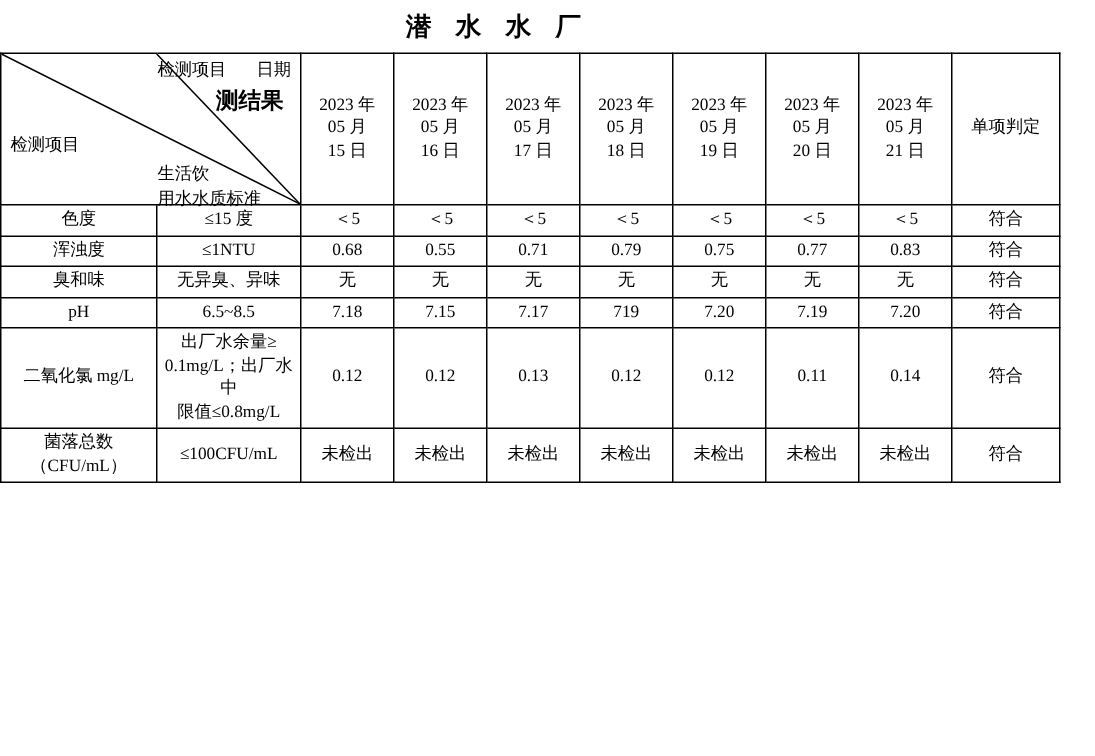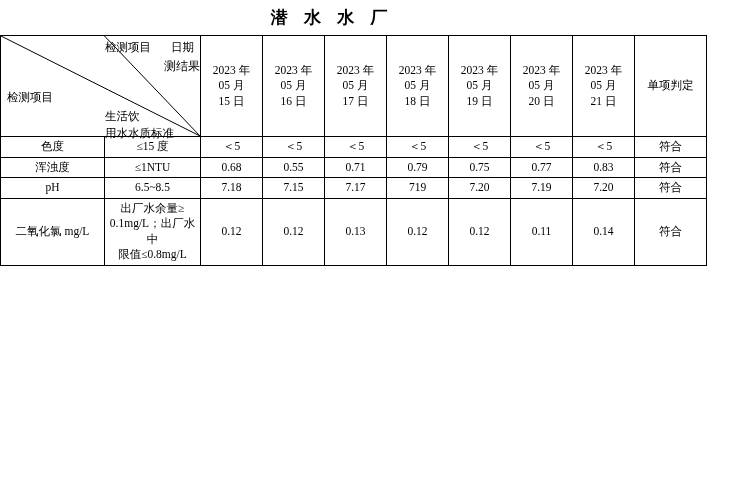--- a/index.html
+++ b/index.html
@@ -71,24 +71,25 @@
   }
   td.corner .lbl-date {
     position: absolute;
     right: 6px;
     top: 4px;
     font-size: 11.5px;
     white-space: nowrap;
   }
   td.corner .lbl-result {
     position: absolute;
-    right: 0;
+    right: 11px;
     top: 22px;
-    font-size: 12px;
-    white-space: nowrap;
+    font-size: 15px;
+    white-space: nowrap;
+    font-weight: bold;
   }
   td.corner .lbl-test {
     position: absolute;
     left: 104px;
     top: 4px;
     font-size: 11.5px;
     white-space: nowrap;
   }
   td.corner .lbl-std {
     position: absolute;
@@ -182,20 +183,32 @@
         <td class="val">0.68</td>
         <td class="val">0.55</td>
         <td class="val">0.71</td>
         <td class="val">0.79</td>
         <td class="val">0.75</td>
         <td class="val">0.77</td>
         <td class="val">0.83</td>
         <td class="val">符合</td>
       </tr>
       <tr>
+        <td class="rowname">臭和味</td>
+        <td class="std">无异臭、异味</td>
+        <td class="val">无</td>
+        <td class="val">无</td>
+        <td class="val">无</td>
+        <td class="val">无</td>
+        <td class="val">无</td>
+        <td class="val">无</td>
+        <td class="val">无</td>
+        <td class="val">符合</td>
+      </tr>
+      <tr>
         <td class="rowname">pH</td>
         <td class="std">6.5~8.5</td>
         <td class="val">7.18</td>
         <td class="val">7.15</td>
         <td class="val">7.17</td>
         <td class="val">719</td>
         <td class="val">7.20</td>
         <td class="val">7.19</td>
         <td class="val">7.20</td>
         <td class="val">符合</td>
@@ -205,16 +218,28 @@
         <td class="std">出厂水余量≥<br>0.1mg/L；出厂水中<br>限值≤0.8mg/L</td>
         <td class="val">0.12</td>
         <td class="val">0.12</td>
         <td class="val">0.13</td>
         <td class="val">0.12</td>
         <td class="val">0.12</td>
         <td class="val">0.11</td>
         <td class="val">0.14</td>
         <td class="val">符合</td>
       </tr>
+      <tr>
+        <td class="rowname">菌落总数<br>（CFU/mL）</td>
+        <td class="std">≤100CFU/mL</td>
+        <td class="val">未检出</td>
+        <td class="val">未检出</td>
+        <td class="val">未检出</td>
+        <td class="val">未检出</td>
+        <td class="val">未检出</td>
+        <td class="val">未检出</td>
+        <td class="val">未检出</td>
+        <td class="val">符合</td>
+      </tr>
     </tbody>
   </table>
 
 </div>
 
 </body></html>

